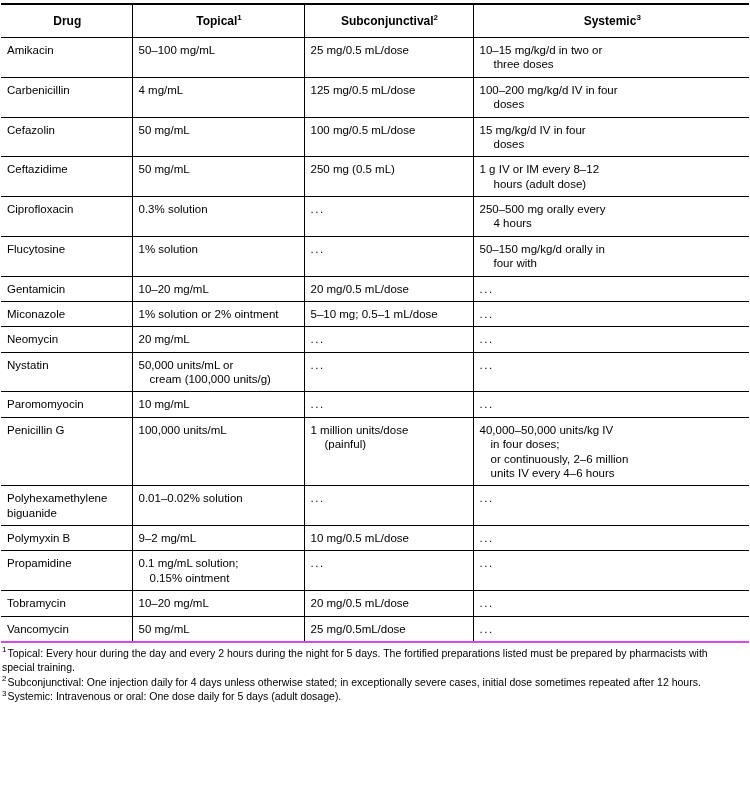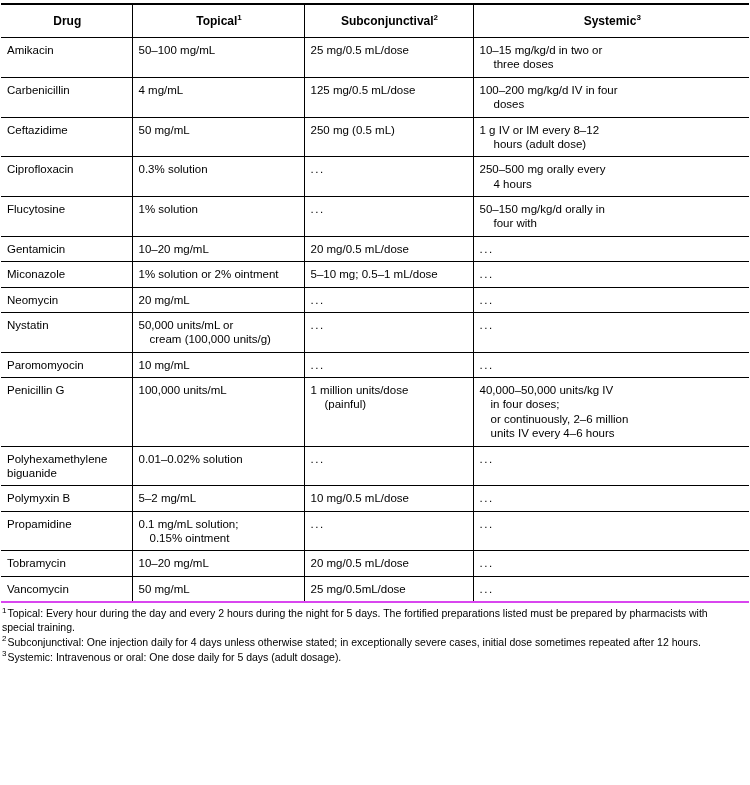--- a/index.html
+++ b/index.html
@@ -119,20 +119,29 @@
       <tr>
         <td>Carbenicillin</td>
         <td>4 mg/mL</td>
         <td>125 mg/0.5 mL/dose</td>
         <td>
           <span>100–200 mg/kg/d IV in four</span>
           <span class="indent-1">doses</span>
         </td>
       </tr>
 
+      <tr>
+        <td>Cefazolin</td>
+        <td>50 mg/mL</td>
+        <td>100 mg/0.5 mL/dose</td>
+        <td>
+          <span>15 mg/kg/d IV in four</span>
+          <span class="indent-1">doses</span>
+        </td>
+      </tr>
 
       <tr>
         <td>Ceftazidime</td>
         <td>50 mg/mL</td>
         <td>250 mg (0.5 mL)</td>
         <td>
           <span>1 g IV or IM every 8–12</span>
           <span class="indent-1">hours (adult dose)</span>
         </td>
       </tr>
@@ -220,21 +229,21 @@
           <span>Polyhexamethylene</span>
           <span>biguanide</span>
         </td>
         <td>0.01–0.02% solution</td>
         <td class="ellipsis">...</td>
         <td class="ellipsis">...</td>
       </tr>
 
       <tr>
         <td>Polymyxin B</td>
-        <td>5–2 mg/mL</td>
+        <td>9–2 mg/mL</td>
         <td>10 mg/0.5 mL/dose</td>
         <td class="ellipsis">...</td>
       </tr>
 
       <tr>
         <td>Propamidine</td>
         <td>
           <span>0.1 mg/mL solution;</span>
           <span class="indent-2">0.15% ointment</span>
         </td>

